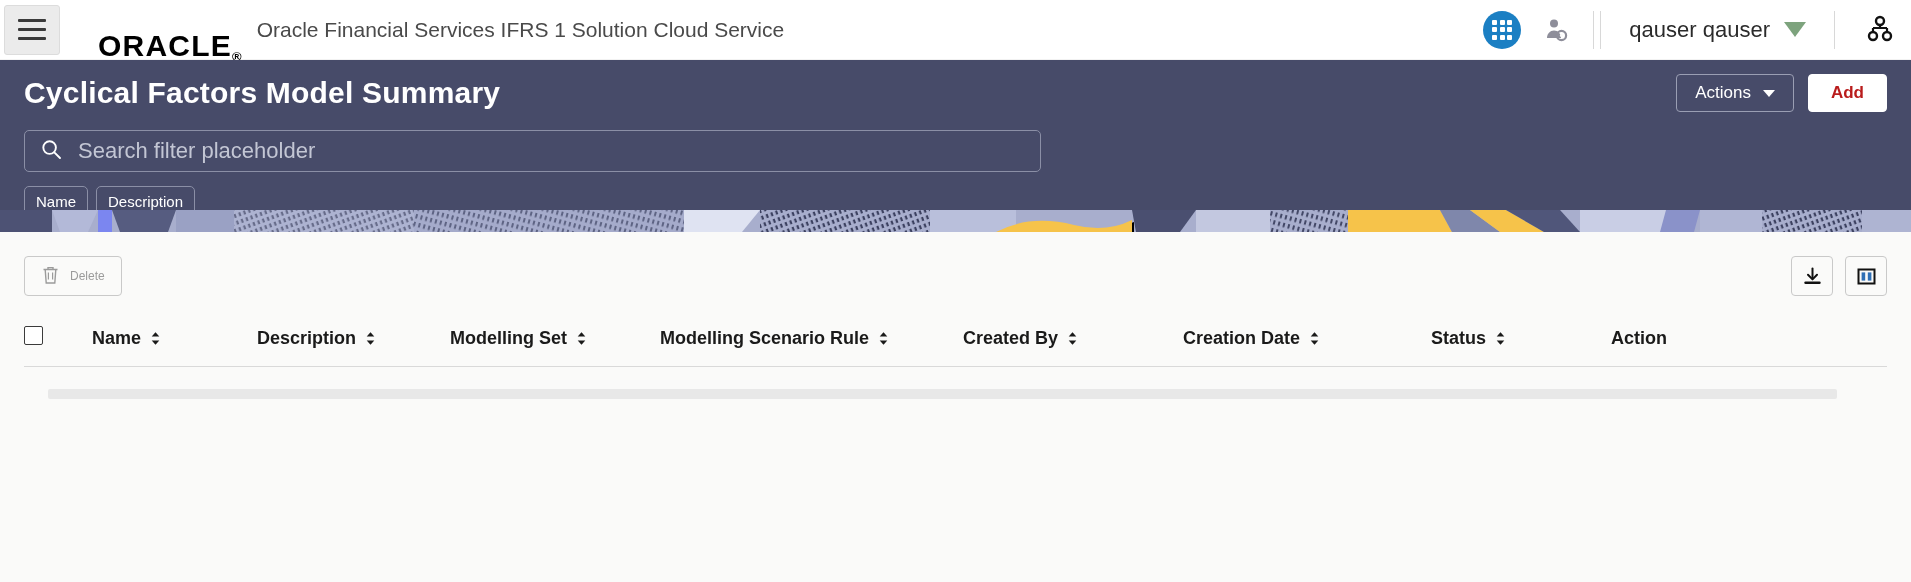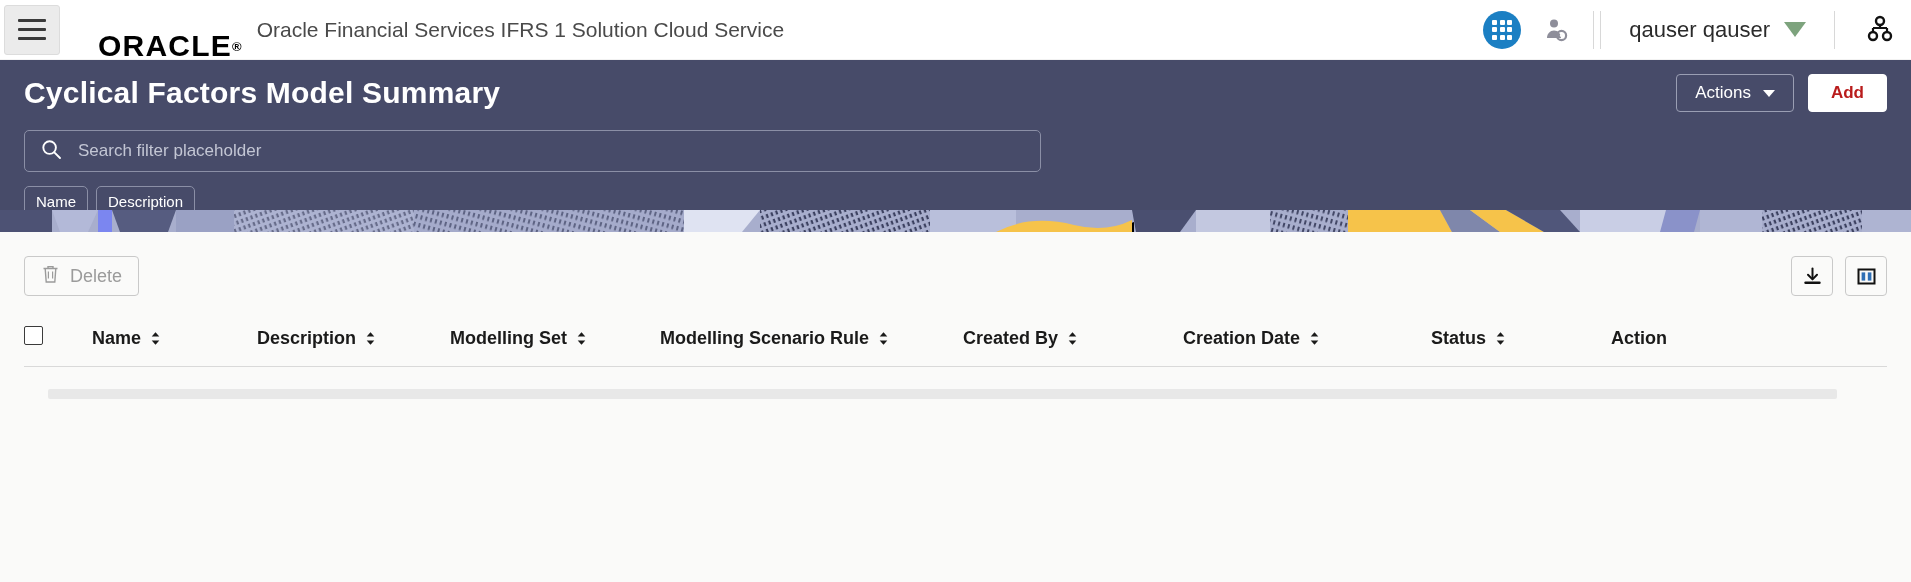--- a/index.html
+++ b/index.html
@@ -43,21 +43,21 @@
   }
 
   .oracle-logo {
     margin-left: 38px;
     font-weight: 700;
     font-size: 30px;
     letter-spacing: 1.2px;
     color: #000000;
     position: relative;
     font-family: "Liberation Sans", sans-serif;
-    display: flex; align-items: center; margin-top: 32px;
+    display: flex; align-items: flex-end; margin-top: 32px;
   }
   .oracle-logo .reg { font-size: 13px; line-height: 1; margin-top: 2px; }
 
   .app-title {
     margin-left: 14px;
     font-size: 21px;
     color: #4a4a4a;
     white-space: nowrap;
   }
 
@@ -156,21 +156,21 @@
     display: flex; align-items: center;
     padding-left: 16px;
     background: transparent;
   }
   .search-box svg { flex: 0 0 auto; }
   .search-input {
     flex: 1;
     background: transparent;
     border: none; outline: none;
     color: #ffffff;
-    font-size: 17px;
+    font-size: 22px;
     margin-left: 16px;
     font-family: "Liberation Sans", sans-serif;
   }
   .search-input::placeholder { color: #c3c6d4; opacity: 1; }
 
   .chips { display: flex; gap: 8px; margin-top: 14px; }
   .chip {
     height: 30px; padding: 0 11px;
     border: 1px solid #8b8fa6;
     border-radius: 5px;
@@ -195,21 +195,21 @@
   .toolbar {
     display: flex; align-items: center;
     padding: 24px 24px 0 24px;
   }
   .btn-delete {
     display: flex; align-items: center; gap: 10px;
     height: 40px; padding: 0 16px;
     background: transparent;
     border: 1px solid #c9c9c9;
     border-radius: 4px;
-    color: #9b9b9b; font-size: 18px;
+    color: #9b9b9b; font-size: 12px;
     cursor: not-allowed;
     font-family: "Liberation Sans", sans-serif;
   }
   .toolbar-right { margin-left: auto; display: flex; gap: 12px; }
   .icon-btn {
     width: 42px; height: 40px;
     border: 1px solid #c9c9c9;
     border-radius: 4px;
     background: transparent;
     display: flex; align-items: center; justify-content: center;

